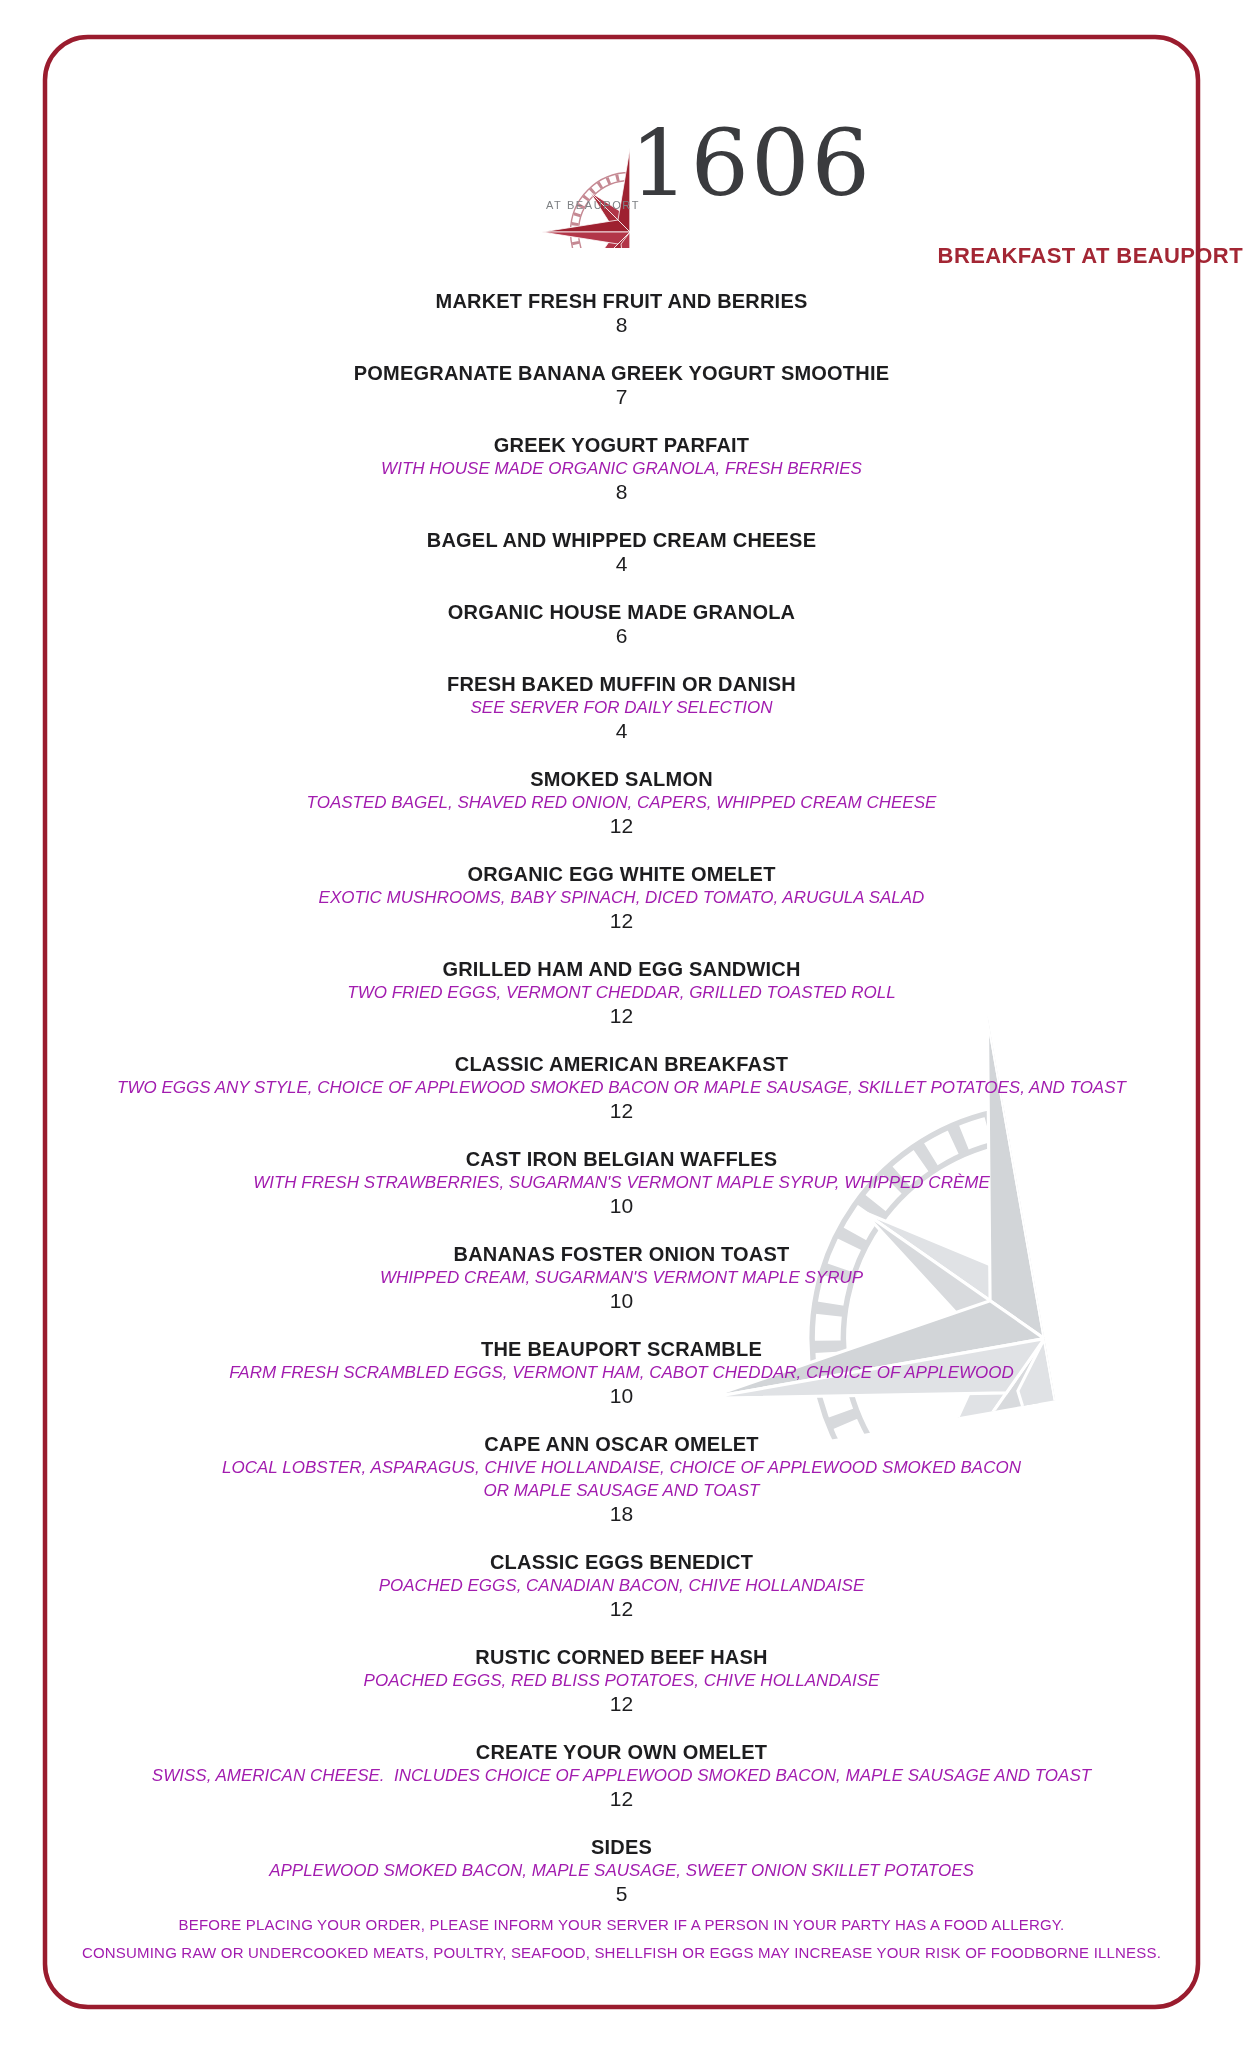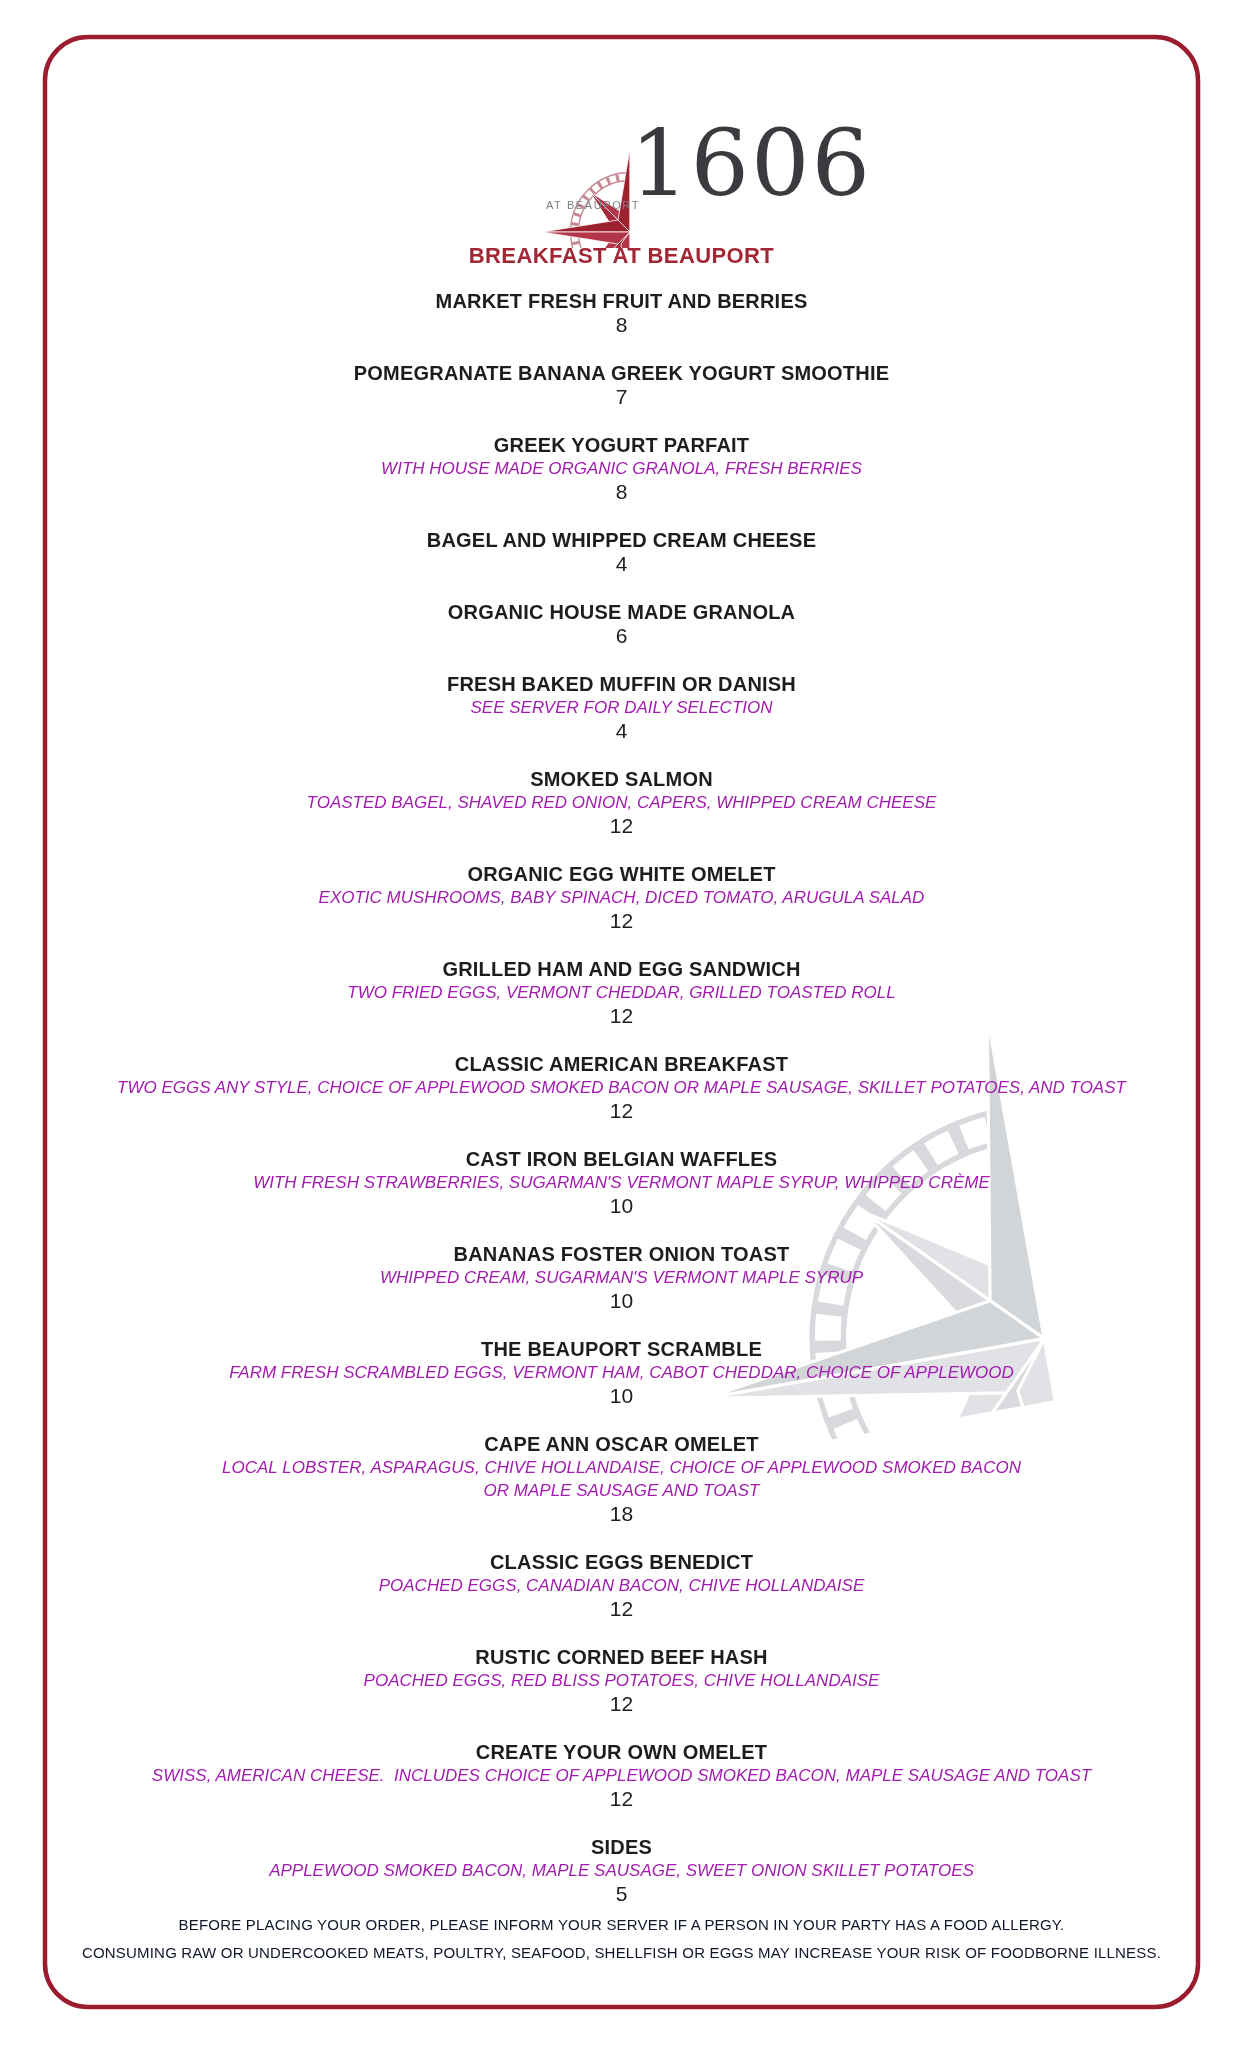--- a/index.html
+++ b/index.html
@@ -25,30 +25,30 @@
     color:#3A3B3E;letter-spacing:2px;text-align:center;
   }
   .tagline{
     position:absolute;left:546px;top:199px;z-index:2;
     font-size:11px;letter-spacing:1.6px;color:#7E8184;font-weight:400;
   }
   
   .content{position:absolute;inset:0;z-index:1;text-align:center;padding-top:243px;box-sizing:border-box;}
   .title{
     margin:0 0 22px 0;font-size:22px;font-weight:bold;letter-spacing:0.4px;
-    color:#A32634;line-height:25px;
+    color:#A32634;line-height:25px;text-align:right;
   }
   .item{margin:0 0 26px 0;}
   .item:last-child{margin-bottom:0;}
   .iname{font-size:20px;font-weight:bold;line-height:23px;letter-spacing:0.2px;color:#1d1d1f;}
   .idesc{font-size:17px;font-style:italic;line-height:23px;color:#a21caf;}
   .idesc div{white-space:pre-wrap;}
   .iprice{font-size:21px;font-weight:400;line-height:23px;color:#1d1d1f;}
   .notes{margin-top:6px;}
-  .note{font-size:15px;line-height:28px;letter-spacing:0.2px;color:#0f172a;}
+  .note{font-size:15px;line-height:28px;letter-spacing:0.2px;color:#a21caf;}
 </style>
 </head>
 <body>
 
 <div class="page">
 
   <svg width="0" height="0" style="position:absolute" aria-hidden="true">
     <defs>
       <symbol id="compass-rose" viewBox="-92 -94 184 204">
         <circle r="59.5" fill="none" stroke="var(--ring)" stroke-width="1.4"></circle>

